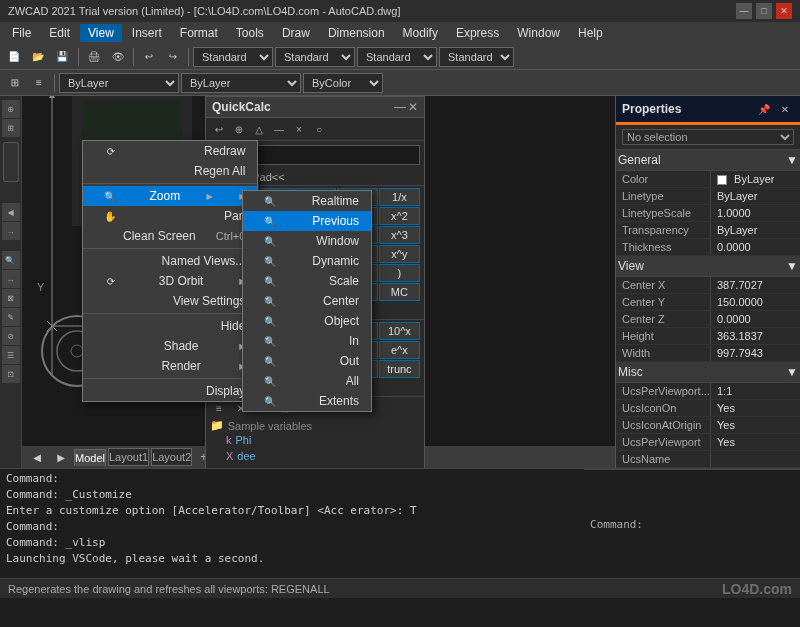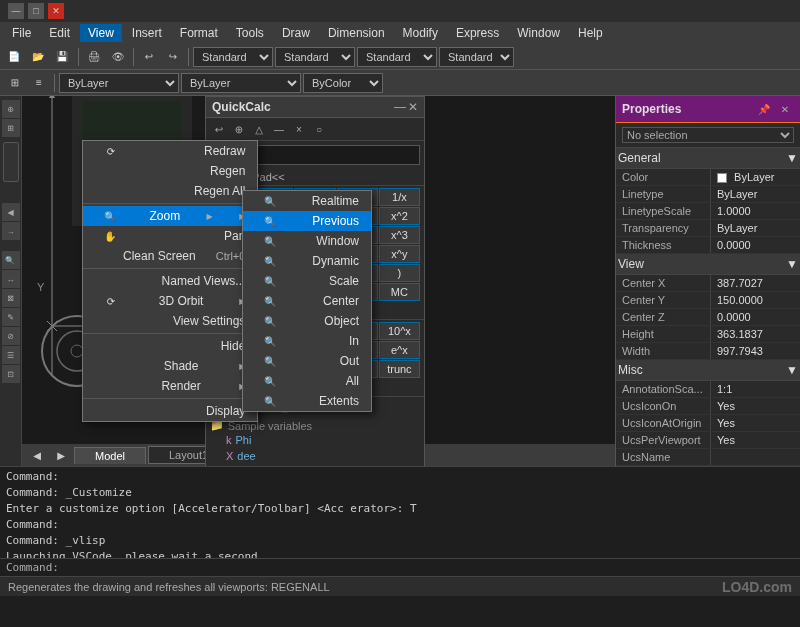--- a/index.html
+++ b/index.html
@@ -163,26 +163,26 @@
 
     
     #properties-panel {
       width: 185px;
       background: #2a2a2a;
       border-left: 1px solid #555;
       display: flex;
       flex-direction: column;
     }
     #props-header {
-      background: #701a75;
+      background: #0f172a;
       padding: 4px 6px;
       display: flex;
       align-items: center;
       justify-content: space-between;
-      border-bottom: 1px solid #f97316;
+      border-bottom: 3px solid #f97316;
     }
     #props-title { color: #ddd; font-weight: bold; font-size: 12px; }
     #props-selection { padding: 4px 6px; border-bottom: 1px solid #444; font-size: 12px; color: #aaa; }
     .props-section-header {
       background: #3a3a3a;
       padding: 3px 2px;
       display: flex;
       align-items: center;
       justify-content: space-between;
       border-bottom: 1px solid #444;
@@ -206,37 +206,37 @@
       left: 0;
       right: 0;
       height: 22px;
       background: #3c3c3c;
       display: flex;
       align-items: center;
       gap: 2px;
       padding: 0 4px;
     }
     .layout-tab {
-      padding: 2px 20px;
+      padding: 2px 0;
       background: #2a2a2a;
       border: 1px solid #666;
       color: #aaa;
       cursor: pointer;
       font-size: 11px;
     }
     .layout-tab.active { background: #4a4a4a; color: #fff; border-bottom: none; }
     .layout-add { color: #aaa; cursor: pointer; padding: 2px 6px; }
 
     
     #command-area {
       height: 110px;
       background: #1e1e1e;
       border-top: 1px solid #444;
       display: flex;
-      flex-direction: column;
+      flex-direction: row;
     }
     #command-output {
       flex: 1;
       padding: 2px 6px;
       overflow: hidden;
       font-size: 11px;
       color: #ccc;
       font-family: 'Consolas', monospace;
     }
     .cmd-line { line-height: 16px; }
@@ -282,20 +282,21 @@
       display: flex;
       flex: 1;
       position: relative;
       overflow: hidden;
     }
   </style>
 </head>
 <body>
 
 <div id="titlebar">
+  <span>ZWCAD 2021 Trial version (Limited) - [C:\LO4D.com\LO4D.com - AutoCAD.dwg]</span>
   <div id="titlebar-controls">
     <button class="title-btn">—</button>
     <button class="title-btn">□</button>
     <button class="title-btn" style="background:#c42b1c;">✕</button>
   </div>
 </div>
 
 <div id="menubar">
   <span class="menu-item">File</span>
   <span class="menu-item">Edit</span>
@@ -399,24 +400,20 @@
         <path d="M185,215 Q200,200 215,215" fill="none" stroke="#666" stroke-width="2"></path>
         <ellipse cx="187" cy="218" rx="10" ry="6" fill="#777"></ellipse>
       </svg>
     </div>
 
     <div id="menu-container">
       <div id="view-menu">
         <div class="dropdown-item">
           <span class="dropdown-icon">⟳</span>
           <span>Redraw</span>
-        </div>
-        <div class="dropdown-item">
-          <span class="dropdown-icon"> </span>
-          <span>Regen</span>
         </div>
         <div class="dropdown-item">
           <span class="dropdown-icon"> </span>
           <span>Regen All</span>
         </div>
         <div class="dropdown-sep"></div>
         <div class="dropdown-item highlighted has-sub">
           <span class="dropdown-icon">🔍</span>
           <span>Zoom</span>
           <span class="dropdown-item has-sub" style="padding:0; background:transparent; border:none;"></span>
@@ -705,21 +702,21 @@
     <div class="props-row">
       <span class="props-key">Width</span>
       <span class="props-val">997.7943</span>
     </div>
 
     <div class="props-section-header">
       <span>Misc</span>
       <span>▼</span>
     </div>
     <div class="props-row">
-      <span class="props-key">AnnotationSca...</span>
+      <span class="props-key">UcsPerViewport...</span>
       <span class="props-val">1:1</span>
     </div>
     <div class="props-row">
       <span class="props-key">UcsIconOn</span>
       <span class="props-val">Yes</span>
     </div>
     <div class="props-row">
       <span class="props-key">UcsIconAtOrigin</span>
       <span class="props-val">Yes</span>
     </div>

